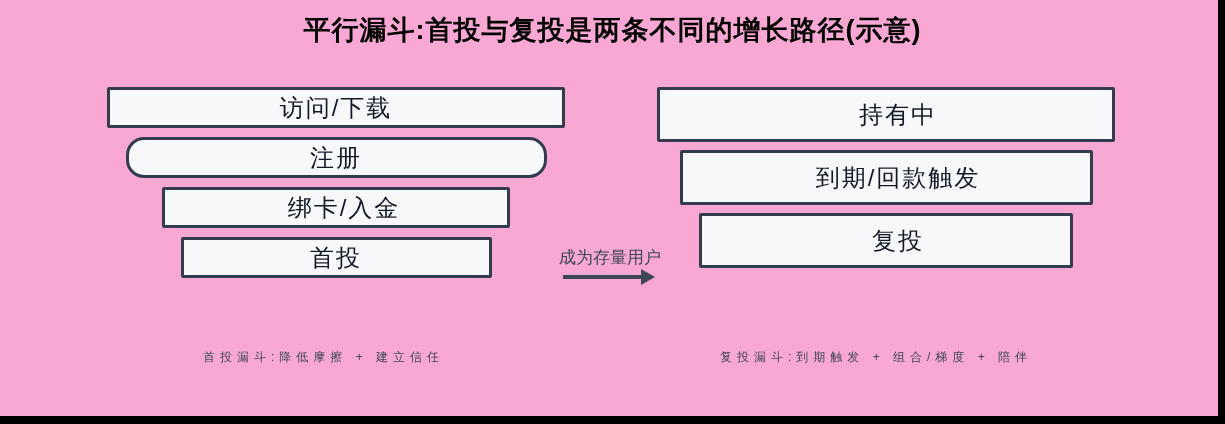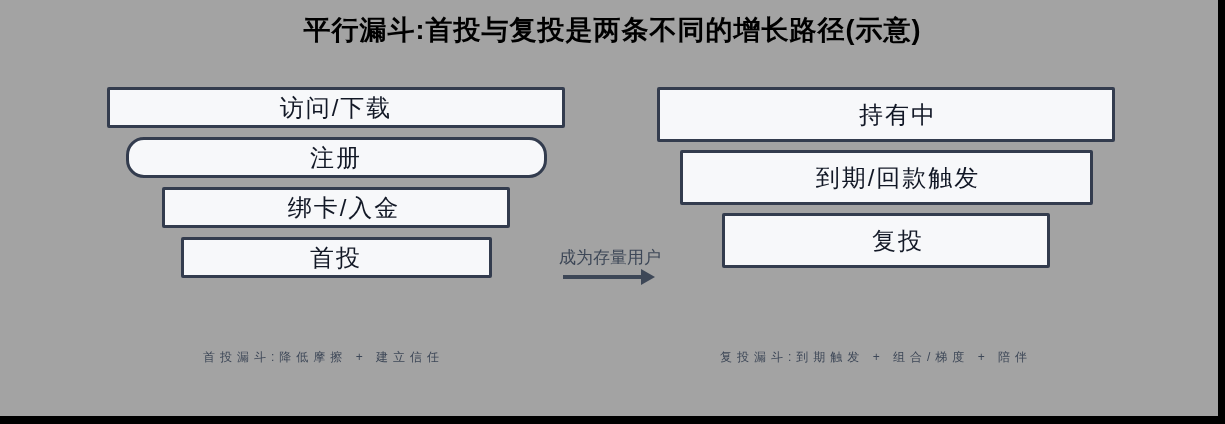--- a/index.html
+++ b/index.html
@@ -1,20 +1,20 @@
 <!DOCTYPE html>
 <html><head>
 <meta charset="utf-8">
 <style>
   html, body { margin: 0; padding: 0; background: #ffffff; }
   .canvas {
     position: relative;
     width: 1225px;
     height: 424px;
-    background: #a3a3a3;
+    background: #f9a8d4;
     overflow: hidden;
     font-family: "Liberation Sans", "DejaVu Sans", sans-serif;
   }
 
   
   .frame-right  { position: absolute; top: 0; right: 0; width: 7px; height: 100%; background: #000000; }
   .frame-bottom { position: absolute; left: 0; bottom: 0; width: 100%; height: 8px; background: #000000; }
 
   .title {
     position: absolute;
@@ -58,21 +58,21 @@
 
   .w-l0 { width: 458px; }
   .w-l1 { width: 421px; border-radius: 18px; }
   .w-l2 { width: 385px; }
   .w-l3 { width: 348px; padding-left: 16px; }
   .w-l4 { width: 311px; }
 
   .w-r0 { width: 458px; }
   .w-r1 { width: 413px; }
   .w-r2 { width: 368px; }
-  .w-r3 { width: 328px; }
+  .w-r3 { width: 374px; }
 
   .transition-label {
     position: absolute;
     left: 548px; top: 246px;
     width: 124px;
     text-align: center;
     font-size: 17px;
     color: #3D4757;
     white-space: nowrap;
   }

